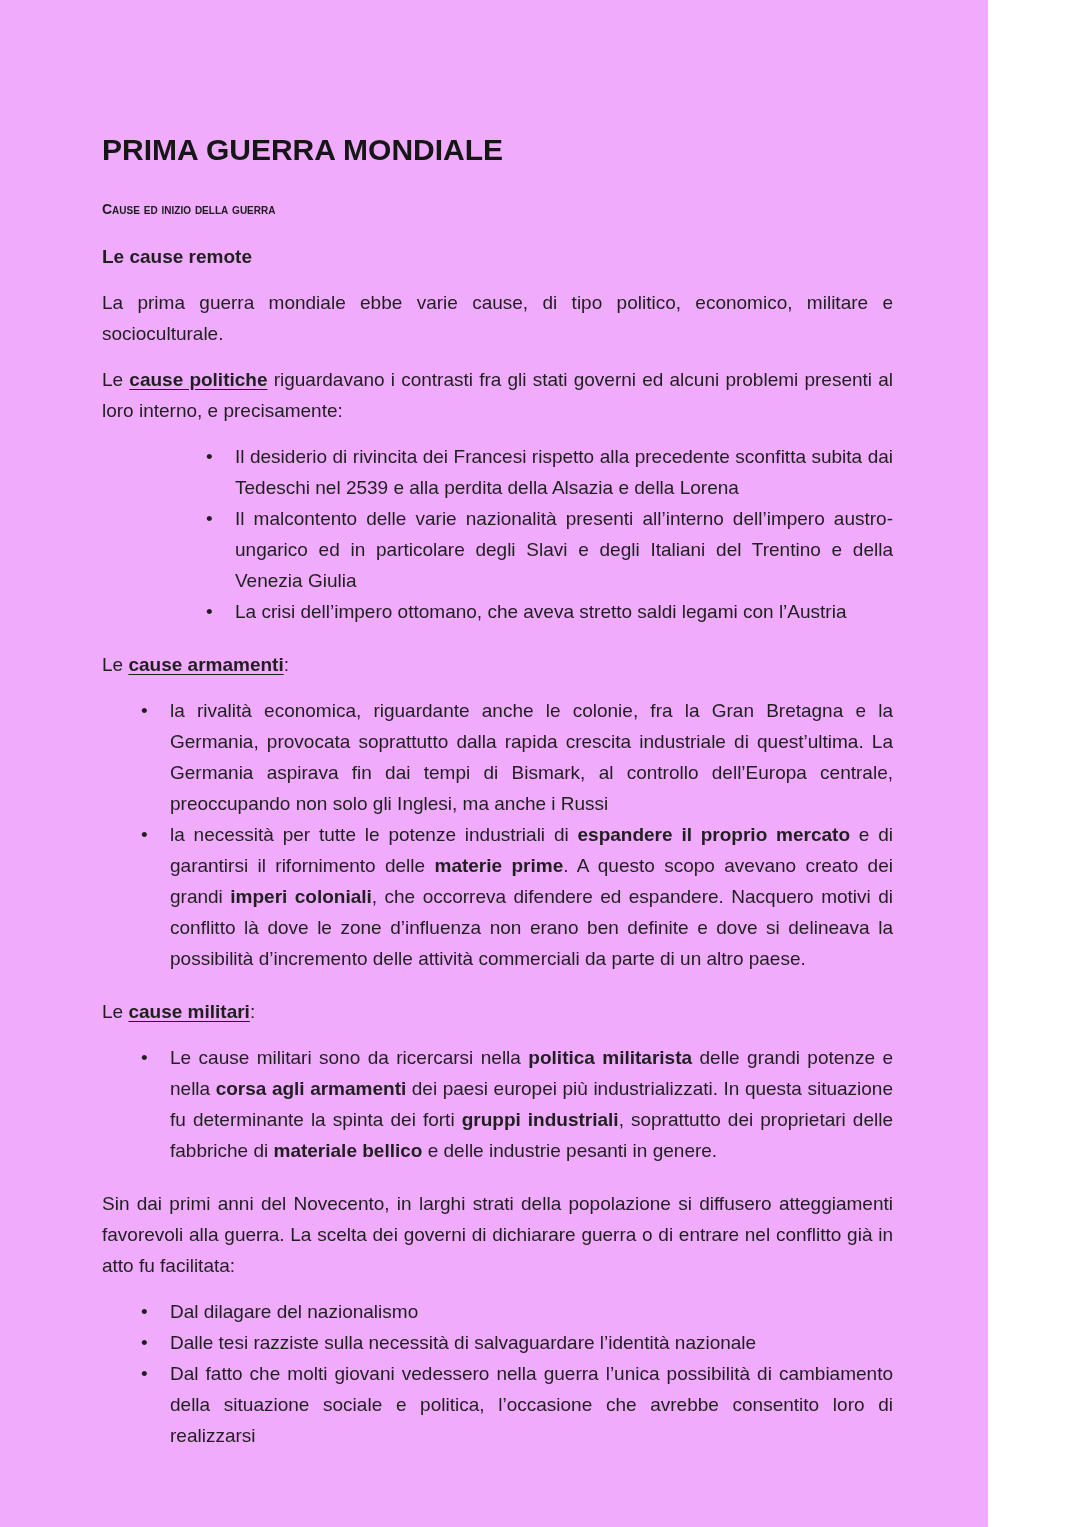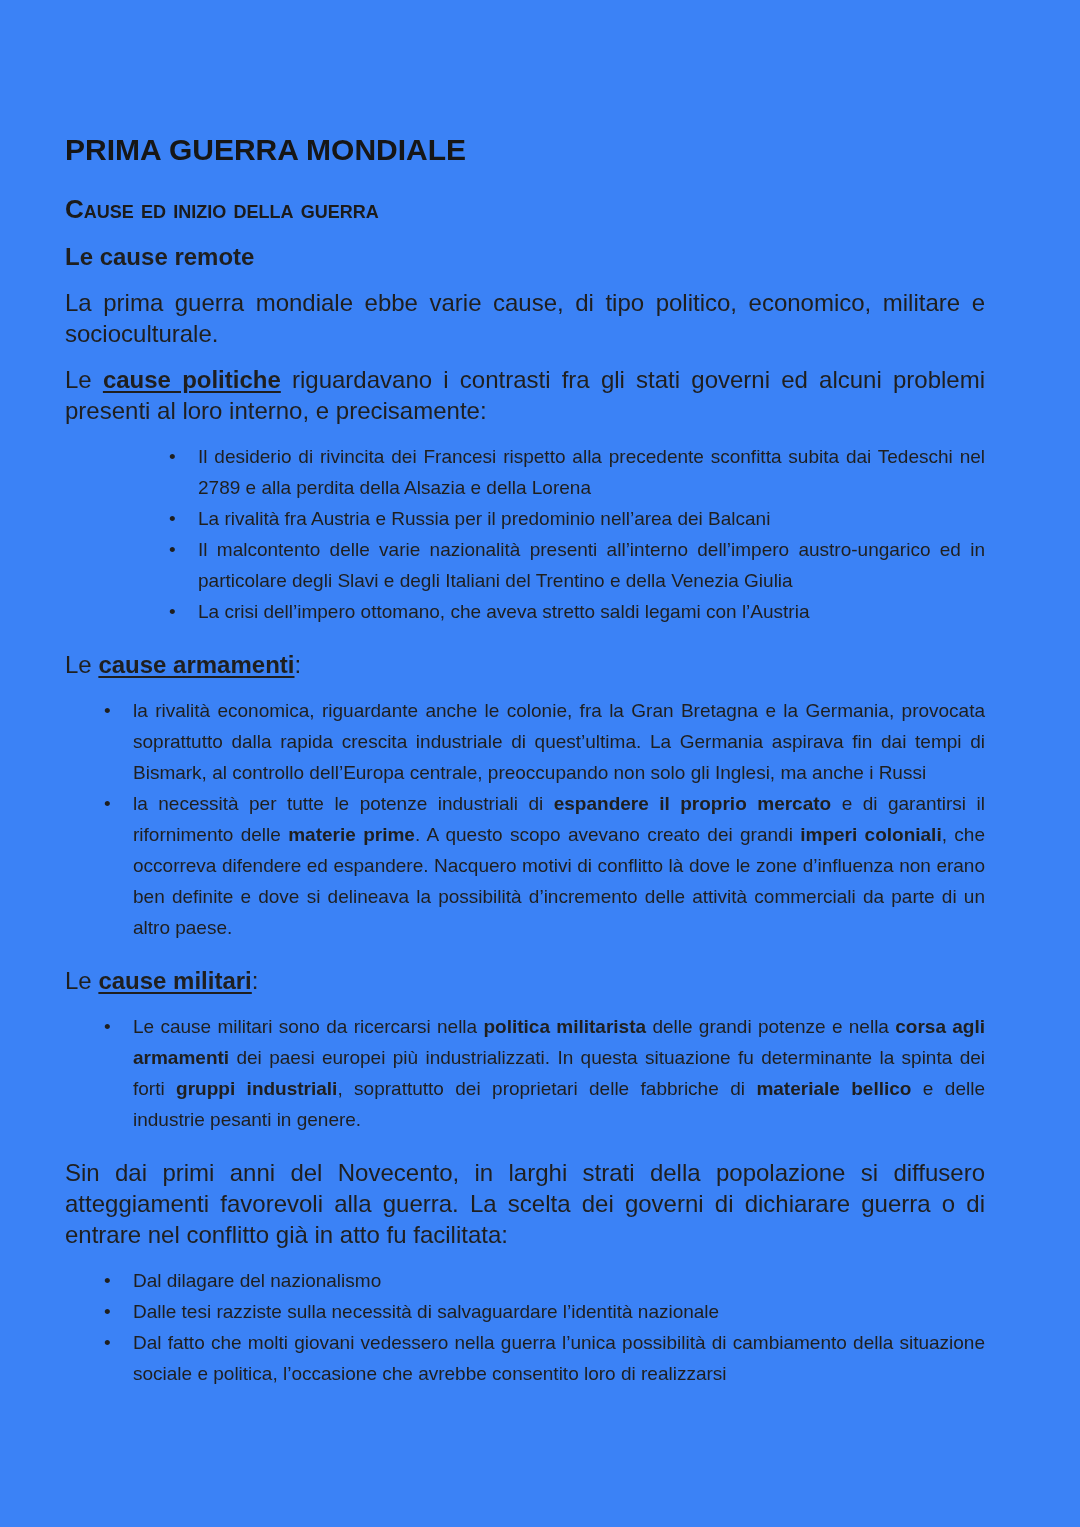--- a/index.html
+++ b/index.html
@@ -1,43 +1,43 @@
 <!DOCTYPE html>
 <html><head>
 <meta charset="utf-8">
 <style>
   html, body { margin: 0; padding: 0; background: #ffffff; }
   .page {
     position: relative;
-    width: 1080px;
+    width: 988px;
     height: 1527px;
     box-sizing: border-box;
-    padding: 133px 95px 40px 65px;
-    background: #3b82f6;
+    padding: 133px 95px 40px 102px;
+    background: #f0abfc;
     overflow: hidden;
     font-family: "Liberation Sans", sans-serif;
     color: #1f1f1f;
   }
   .title {
     font-size: 30px;
     line-height: 34px;
     font-weight: 700;
     color: #161616;
     margin: 0 0 30px 0;
   }
   .subtitle {
     font-variant: small-caps;
     font-weight: 700;
-    font-size: 26px;
+    font-size: 14px;
     line-height: 24px;
     margin: 0 0 20px 0;
     color: #1b1b1b;
   }
   .para, .heading {
-    font-size: 24px;
+    font-size: 19px;
     line-height: 31px;
     margin: 0 0 15px 0;
     text-align: justify;
   }
   .heading { font-weight: 700; }
   .b { font-weight: 700; }
   .u { text-decoration: underline; text-underline-offset: 3px; }
   ul.list {
     list-style: none;
     margin: 0 0 22px 0;
@@ -64,22 +64,21 @@
 <body>
 
 <div class="page">
   <h1 class="title">PRIMA GUERRA MONDIALE</h1>
   <div class="subtitle">Cause ed inizio della guerra</div>
   <div>
       <p class="heading"><span class="">Le cause remote</span></p>
       <p class="para"><span class="">La prima guerra mondiale ebbe varie cause, di tipo politico, economico, militare e socioculturale.</span></p>
       <p class="para"><span class="">Le </span><span class="b u">cause politiche</span><span class=""> riguardavano i contrasti fra gli stati governi ed alcuni problemi presenti al loro interno, e precisamente:</span></p>
       <ul class="list level2">
-        <li><span class="">Il desiderio di rivincita dei Francesi rispetto alla precedente sconfitta subita dai Tedeschi nel 2789 e alla perdita della Alsazia e della Lorena</span></li>
-        <li><span class="">La rivalità fra Austria e Russia per il predominio nell’area dei Balcani</span></li>
+        <li><span class="">Il desiderio di rivincita dei Francesi rispetto alla precedente sconfitta subita dai Tedeschi nel 2539 e alla perdita della Alsazia e della Lorena</span></li>
         <li><span class="">Il malcontento delle varie nazionalità presenti all’interno dell’impero austro-ungarico ed in particolare degli Slavi e degli Italiani del Trentino e della Venezia Giulia</span></li>
         <li><span class="">La crisi dell’impero ottomano, che aveva stretto saldi legami con l’Austria</span></li>
       </ul>
       <p class="para"><span class="">Le </span><span class="b u">cause armamenti</span><span class="">:</span></p>
       <ul class="list level1">
         <li><span class="">la rivalità economica, riguardante anche le colonie, fra la Gran Bretagna e la Germania, provocata soprattutto dalla rapida crescita industriale di quest’ultima. La Germania aspirava fin dai tempi di Bismark, al controllo dell’Europa centrale, preoccupando non solo gli Inglesi, ma anche i Russi</span></li>
         <li><span class="">la necessità per tutte le potenze industriali di </span><span class="b ">espandere il proprio mercato</span><span class=""> e di garantirsi il rifornimento delle </span><span class="b ">materie prime</span><span class="">. A questo scopo avevano creato dei grandi </span><span class="b ">imperi coloniali</span><span class="">, che occorreva difendere ed espandere. Nacquero motivi di conflitto là dove le zone d’influenza non erano ben definite e dove si delineava la possibilità d’incremento delle attività commerciali da parte di un altro paese.</span></li>
       </ul>
       <p class="para"><span class="">Le </span><span class="b u">cause militari</span><span class="">:</span></p>
       <ul class="list level1">

